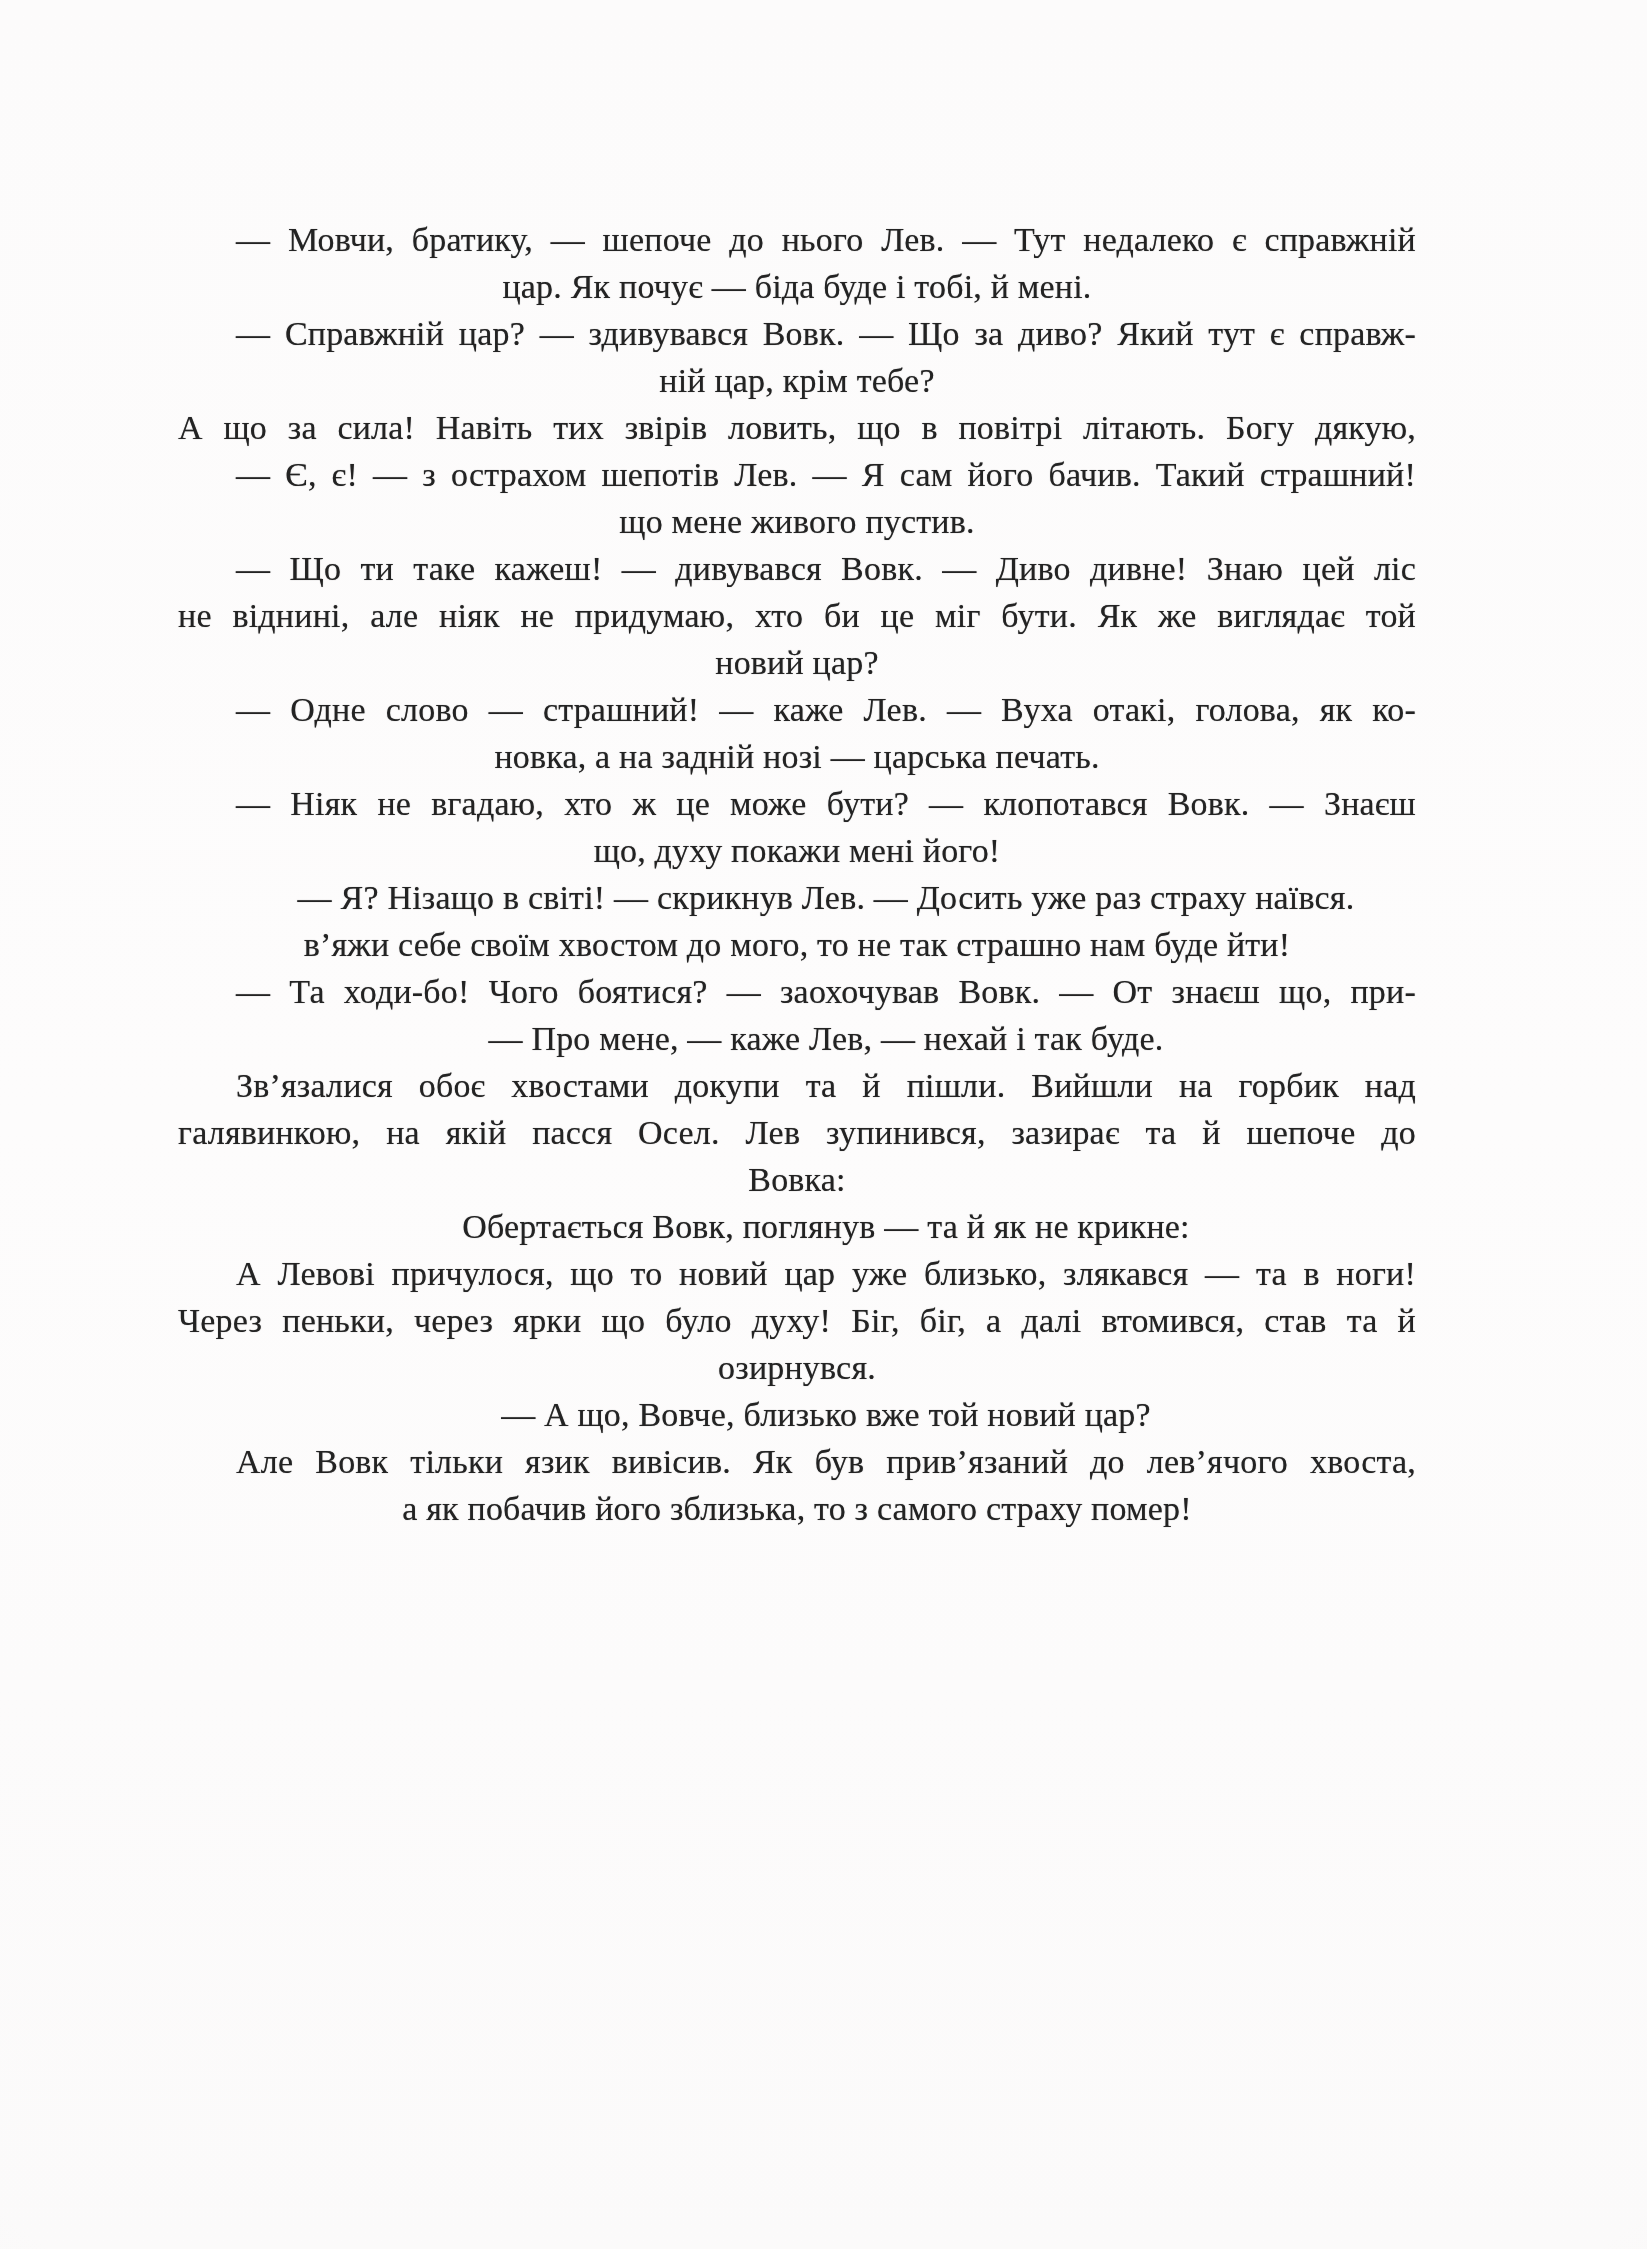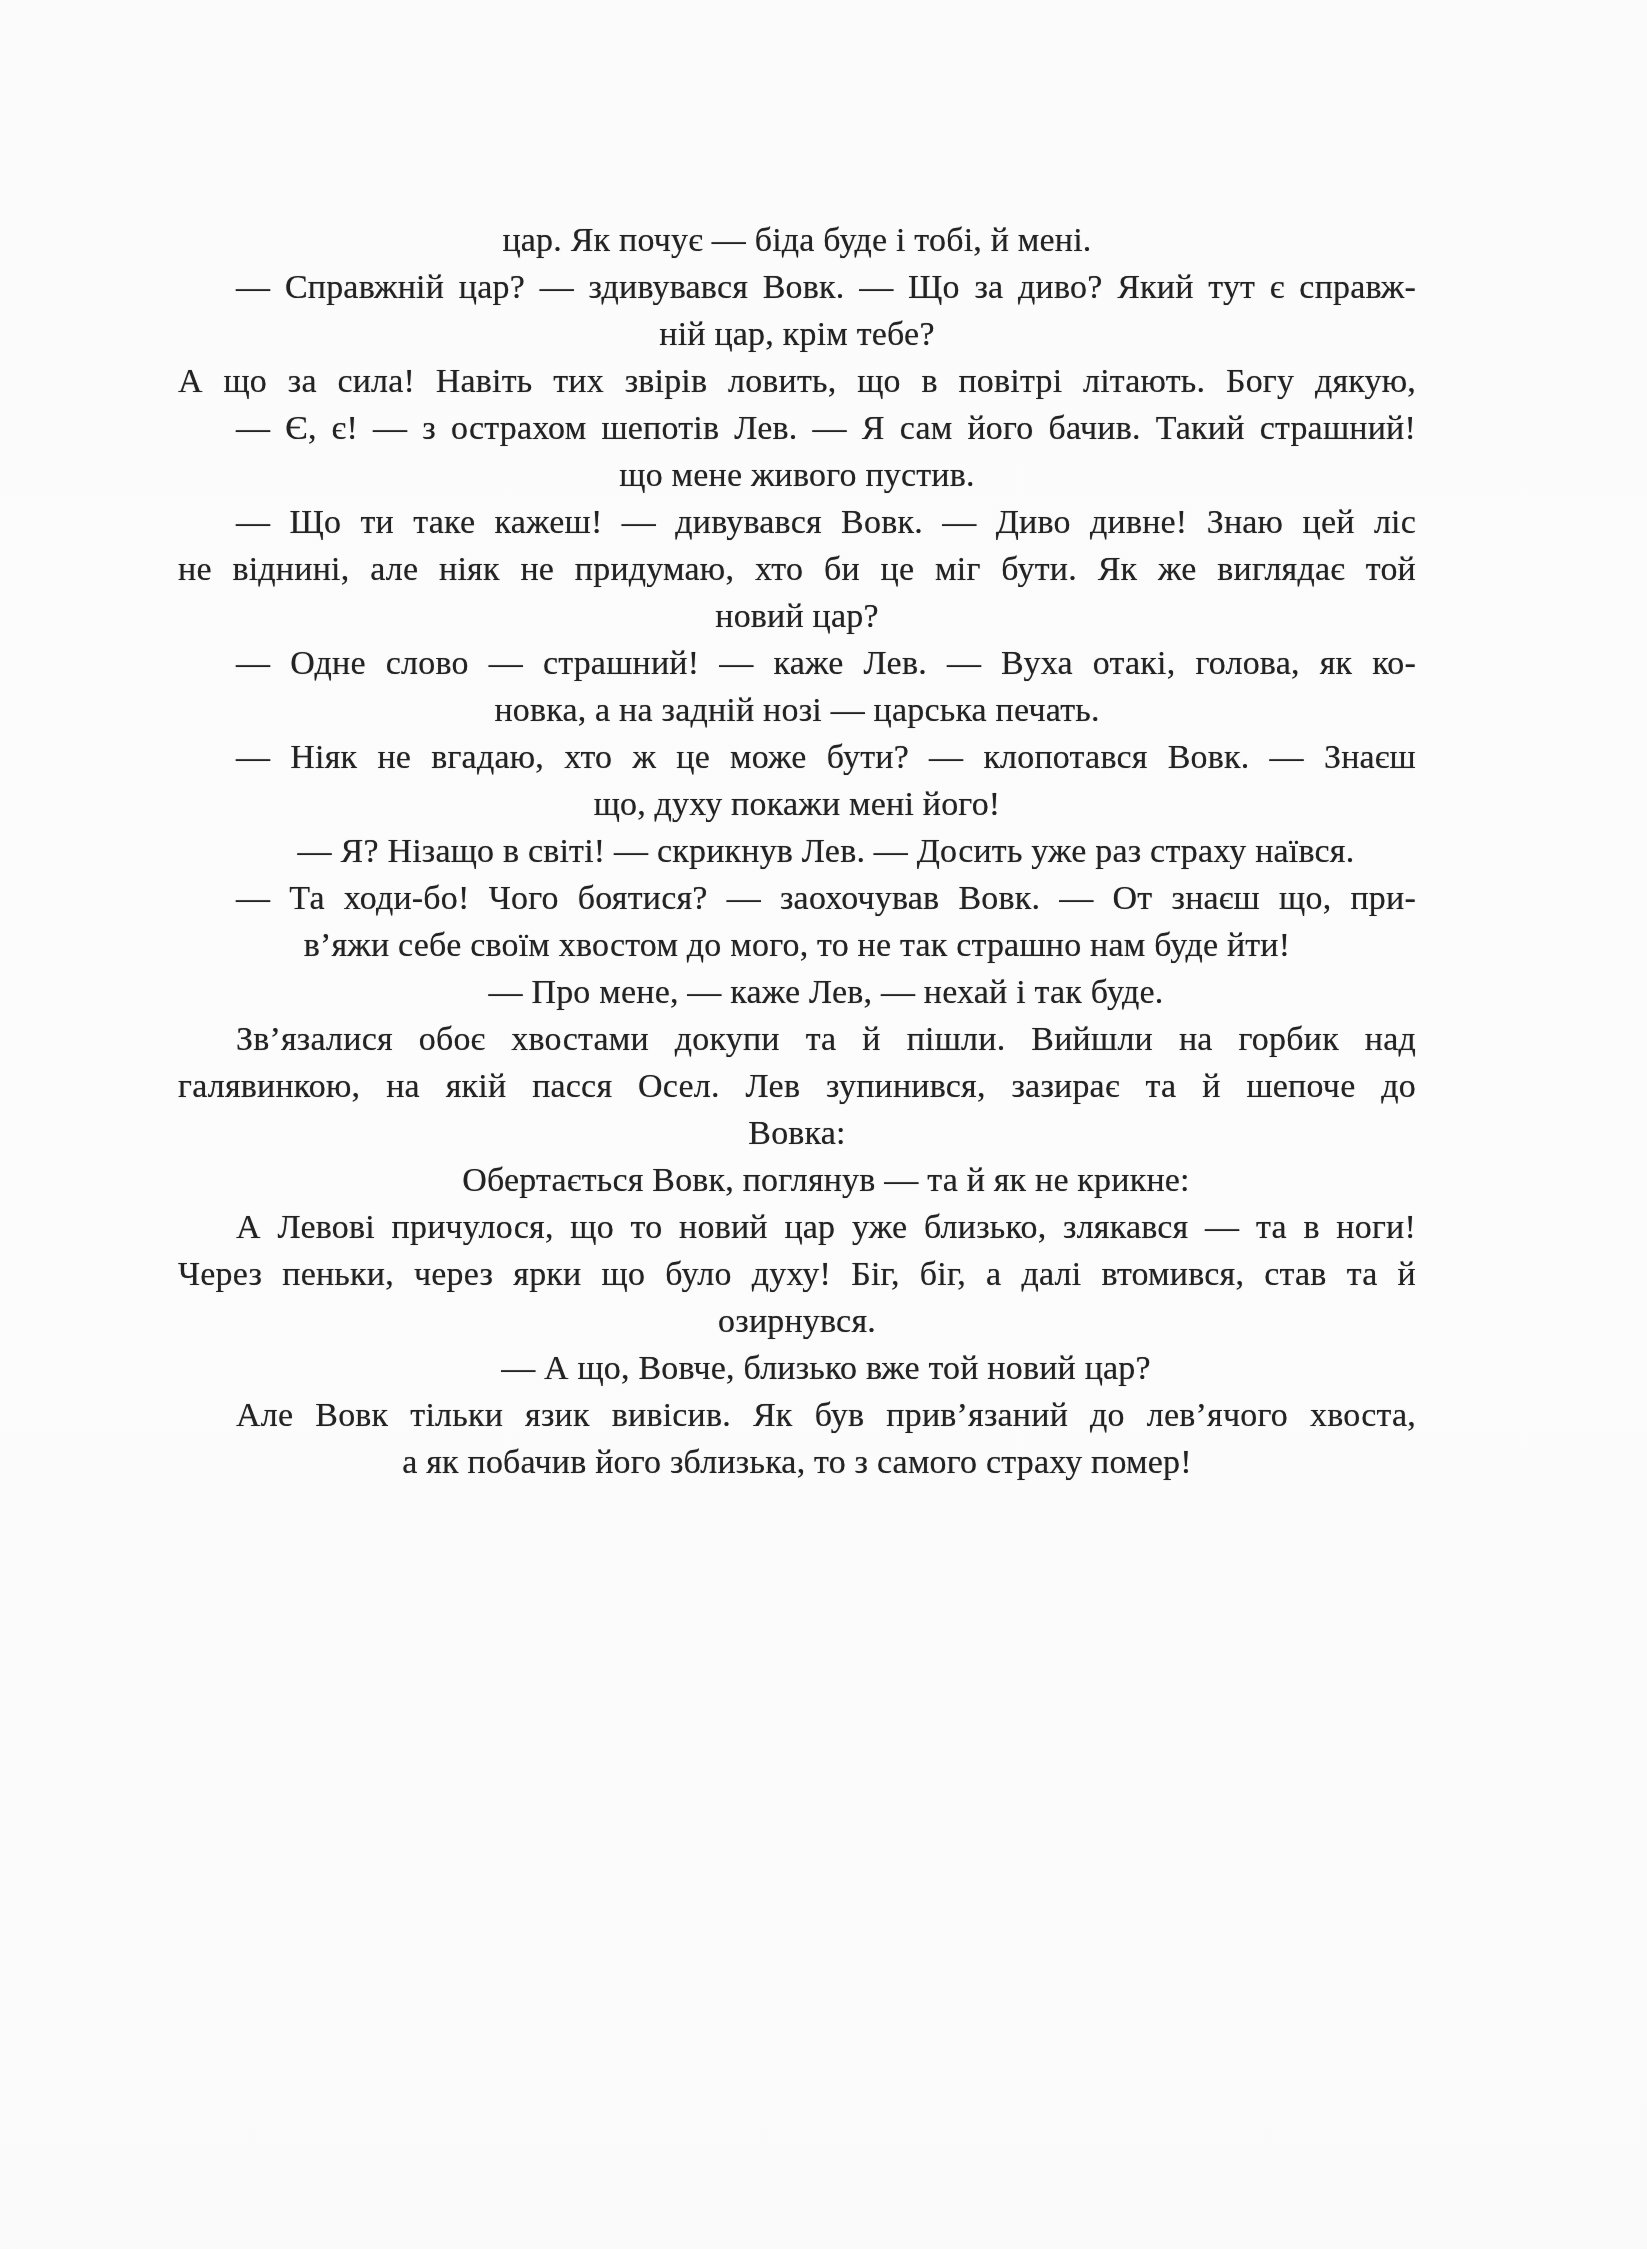--- a/index.html
+++ b/index.html
@@ -42,36 +42,37 @@
   }
   .line.indent {
     padding-left: 58px;
   }
 </style>
 </head>
 <body>
 
 <div class="scan-page">
   <div class="story-text" style="color: rgb(35, 35, 35);">
+      <div class="line indent just">— Мовчи, братику, — шепоче до нього Лев. — Тут недалеко є справжній</div>
       <div class="line">цар. Як почує — біда буде і тобі, й мені.</div>
       <div class="line indent just">— Справжній цар? — здивувався Вовк. — Що за диво? Який тут є справж-</div>
       <div class="line">ній цар, крім тебе?</div>
       <div class="line just">А що за сила! Навіть тих звірів ловить, що в повітрі літають. Богу дякую,</div>
       <div class="line indent just">— Є, є! — з острахом шепотів Лев. — Я сам його бачив. Такий страшний!</div>
       <div class="line">що мене живого пустив.</div>
       <div class="line indent just">— Що ти таке кажеш! — дивувався Вовк. — Диво дивне! Знаю цей ліс</div>
       <div class="line just">не віднині, але ніяк не придумаю, хто би це міг бути. Як же виглядає той</div>
       <div class="line">новий цар?</div>
       <div class="line indent just">— Одне слово — страшний! — каже Лев. — Вуха отакі, голова, як ко-</div>
       <div class="line">новка, а на задній нозі — царська печать.</div>
       <div class="line indent just">— Ніяк не вгадаю, хто ж це може бути? — клопотався Вовк. — Знаєш</div>
       <div class="line">що, духу покажи мені його!</div>
       <div class="line indent">— Я? Нізащо в світі! — скрикнув Лев. — Досить уже раз страху наївся.</div>
+      <div class="line">в’яжи себе своїм хвостом до мого, то не так страшно нам буде йти!</div>
       <div class="line indent just">— Та ходи-бо! Чого боятися? — заохочував Вовк. — От знаєш що, при-</div>
-      <div class="line">в’яжи себе своїм хвостом до мого, то не так страшно нам буде йти!</div>
       <div class="line indent">— Про мене, — каже Лев, — нехай і так буде.</div>
       <div class="line indent just">Зв’язалися обоє хвостами докупи та й пішли. Вийшли на горбик над</div>
       <div class="line just">галявинкою, на якій пасся Осел. Лев зупинився, зазирає та й шепоче до</div>
       <div class="line">Вовка:</div>
       <div class="line indent">Обертається Вовк, поглянув — та й як не крикне:</div>
       <div class="line indent just">А Левові причулося, що то новий цар уже близько, злякався — та в ноги!</div>
       <div class="line just">Через пеньки, через ярки що було духу! Біг, біг, а далі втомився, став та й</div>
       <div class="line">озирнувся.</div>
       <div class="line indent">— А що, Вовче, близько вже той новий цар?</div>
       <div class="line indent just">Але Вовк тільки язик вивісив. Як був прив’язаний до лев’ячого хвоста,</div>

